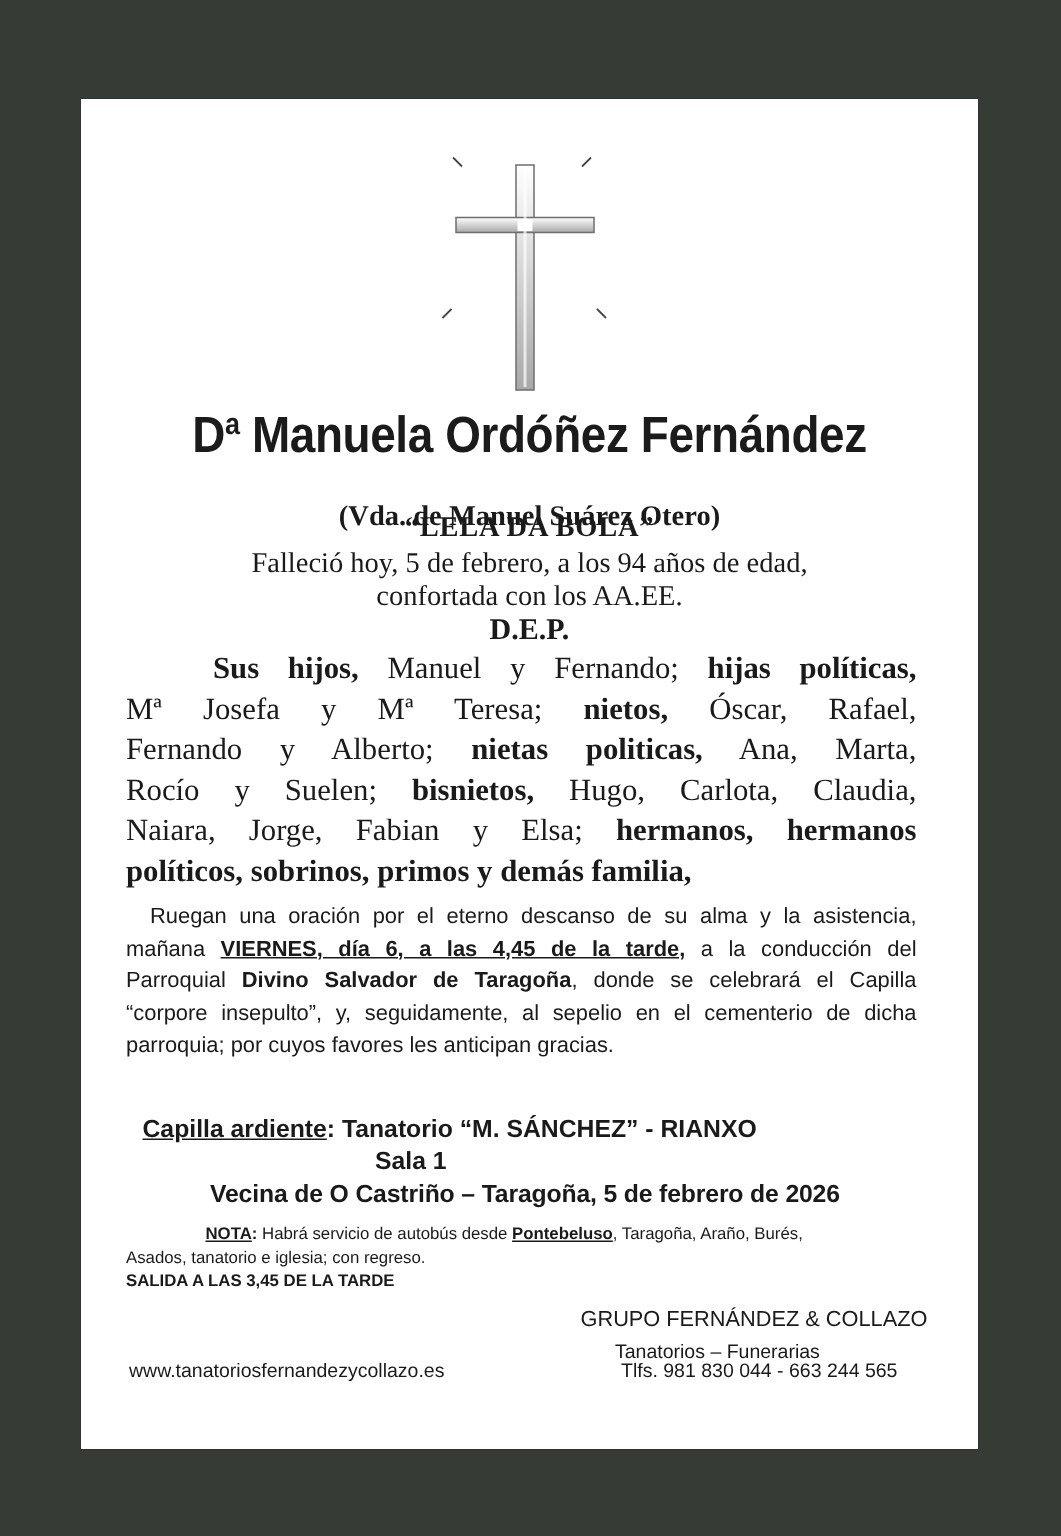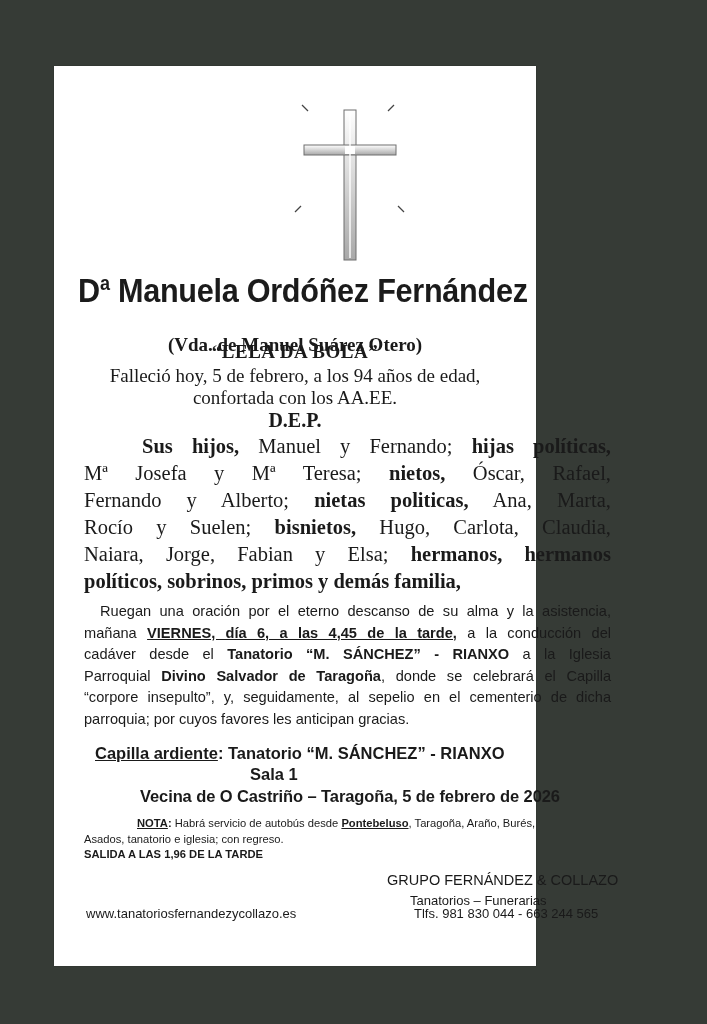--- a/index.html
+++ b/index.html
@@ -7,21 +7,21 @@
     width: 707px; height: 1024px;
     background: #363b36;
     position: relative;
     overflow: hidden;
     font-family: "Liberation Serif", serif;
     color: #1a1a1a;
   }
   .page {
     position: absolute;
     left: 54px; top: 66px;
-    width: 482px; height: 900px;
+    width: 598px; height: 900px;
     background: #ffffff;
     box-shadow: 0 0 1px rgba(0,0,0,0.4);
   }
   .cross-wrap {
     position: absolute;
     left: 236px; top: 36px;
     width: 120px; height: 160px;
   }
   .abs { position: absolute; white-space: nowrap; }
   .center { left: 0; right: 0; text-align: center; }
@@ -120,36 +120,35 @@
     <span class="line"><span>Mª Josefa y Mª Teresa; </span><b>nietos,</b><span> Óscar, Rafael,</span></span>
     <span class="line"><span>Fernando y Alberto; </span><b>nietas politicas,</b><span> Ana, Marta,</span></span>
     <span class="line"><span>Rocío y Suelen; </span><b>bisnietos,</b><span> Hugo, Carlota, Claudia,</span></span>
     <span class="line"><span>Naiara, Jorge, Fabian y Elsa; </span><b>hermanos, hermanos</b></span>
     <span class="line last"><b>políticos, sobrinos, primos y demás familia,</b></span>
   </div>
 
   <div class="prayer">
     <span class="line indent">Ruegan una oración por el eterno descanso de su alma y la asistencia,</span>
     <span class="line"><span>mañana </span><b class="u">VIERNES, día 6, a las 4,45 de la tarde,</b><span> a la conducción del</span></span>
-    <span class="line"><span>cadáver desde el </span><b>Tanatorio “M. SÁNCHEZ” - RIANXO</b><span> a la Iglesia</span></span>
     <span class="line"><span>Parroquial </span><b>Divino Salvador de Taragoña</b><span>, donde se celebrará el Capilla</span></span>
     <span class="line">“corpore insepulto”, y, seguidamente, al sepelio en el cementerio de dicha</span>
     <span class="line last">parroquia; por cuyos favores les anticipan gracias.</span>
   </div>
 
   <div class="abs sans capilla">
     <span class="u">Capilla ardiente</span><span>: </span><span>Tanatorio  “M. SÁNCHEZ” - RIANXO</span>
   </div>
   <div class="abs sans sala">Sala 1</div>
   <div class="abs sans vecina">Vecina de O Castriño – Taragoña, 5 de febrero de 2026</div>
 
   <div class="abs sans nota">
     <span class="line indent"><b class="u">NOTA</b><b>:</b><span> Habrá servicio de autobús desde </span><b class="u">Pontebeluso</b><span>, Taragoña, Araño, Burés,</span></span>
     <span class="line">Asados, tanatorio e iglesia; con regreso.</span>
-    <span class="line"><b>SALIDA A LAS 1,96 DE LA TARDE</b></span>
+    <span class="line"><b>SALIDA A LAS 3,45 DE LA TARDE</b></span>
   </div>
 
   <div class="abs sans grupo">GRUPO FERNÁNDEZ &amp; COLLAZO</div>
   <div class="abs sans tanf">Tanatorios – Funerarias</div>
   <div class="abs sans web">www.tanatoriosfernandezycollazo.es</div>
   <div class="abs sans tlfs">Tlfs. 981 830 044 - 663 244 565</div>
 
 </div>
 
 </body></html>

